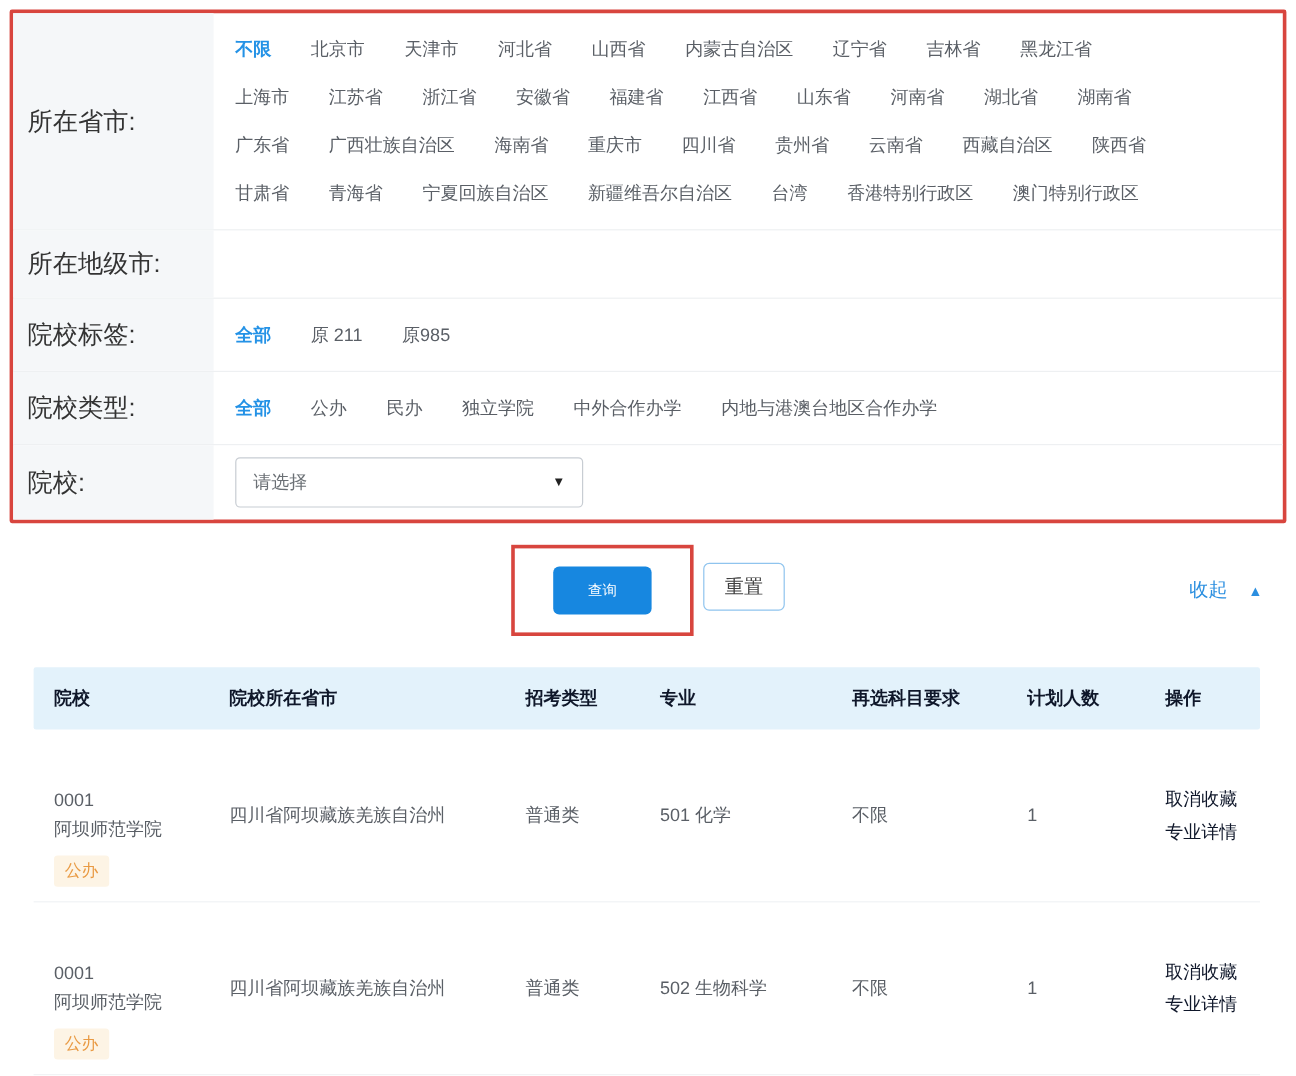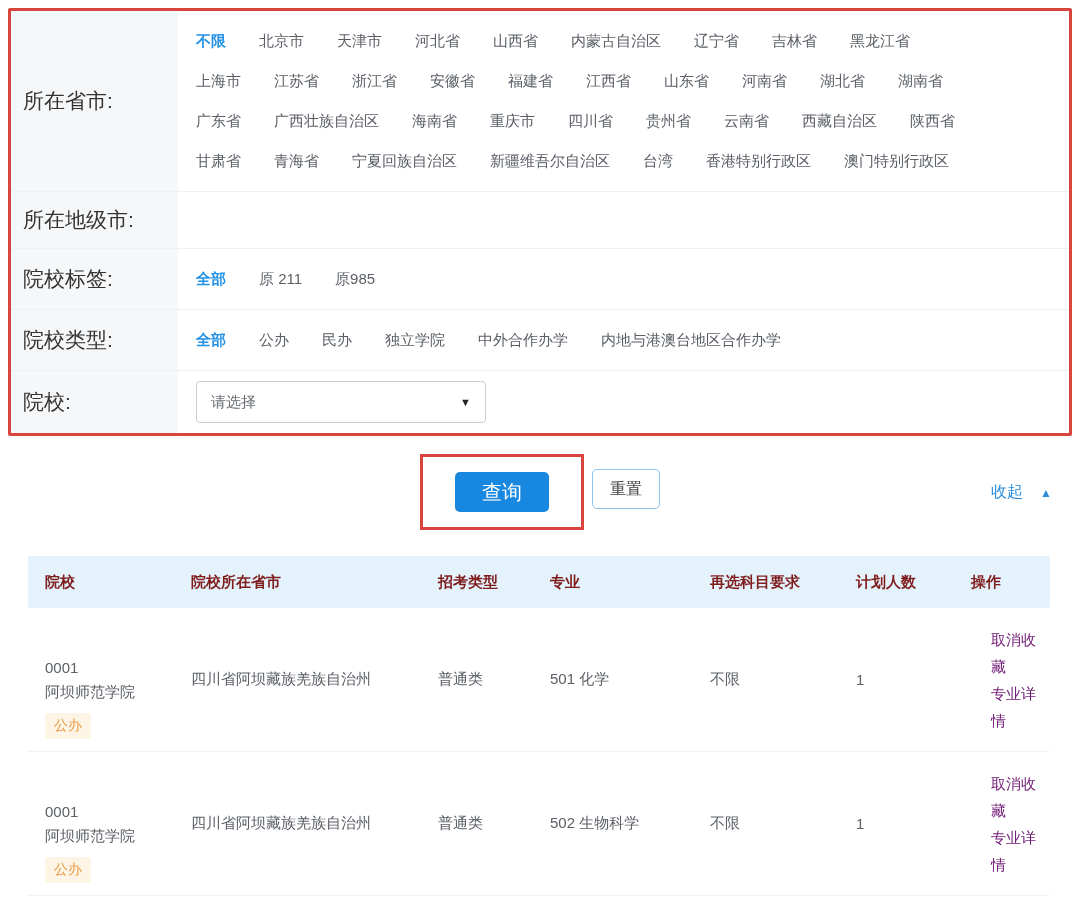--- a/index.html
+++ b/index.html
@@ -30,36 +30,36 @@
   
   .select-box { width:290px; height:42px; border:1px solid #c8cdd3; border-radius:4px; background:#fff;
     display:flex; align-items:center; justify-content:space-between; padding:16px 14px; cursor:pointer; }
   .select-box .ph { font-size:15px; color:#6b7075; }
   .select-box .caret { font-size:11px; color:#222; }
 
   
   .actions { position:relative; height:90px; margin:18px 8px 0 8px; }
   .actions-center { position:absolute; left:0; right:0; top:0; display:flex; justify-content:center; align-items:flex-start; }
   .query-annotation { border:3px solid #d8453e; padding:15px 32px; margin-right:8px; }
-  .btn-query { background:#1787e0; color:#fff; border:none; font-size:20px; width:94px; height:40px; border-radius:5px; cursor:pointer; font-family:inherit; }
+  .btn-query { background:#1787e0; color:#fff; border:none; font-size:12px; width:82px; height:40px; border-radius:5px; cursor:pointer; font-family:inherit; }
   .btn-reset { background:#fff; color:#404040; border:1px solid #8fc4ee; font-size:16px; width:68px; height:40px; border-radius:5px; margin-top:15px; cursor:pointer; font-family:inherit; }
   .collapse-link { position:absolute; right:20px; top:28px; color:#2b8fe0; font-size:16px; cursor:pointer; display:flex; align-items:center; gap:17px; }
   .collapse-link .tri { font-size:12px; }
 
   
   .rtable { margin:12px 30px 0 28px; }
   .tgrid { display:grid; grid-template-columns:146px 247px 112px 160px 146px 115px 1fr; align-items:center; padding-left:17px; }
   .thead { background:#e3f2fb; height:52px; border-radius:2px; }
-  .thead .th { font-size:15px; font-weight:bold; color:#7f1d1d; }
+  .thead .th { font-size:15px; font-weight:bold; color:#0f172a; }
   .trow { border-bottom:1px solid #f1f3f5; min-height:118px; padding-top:12px; padding-bottom:12px; }
   .td { font-size:15px; color:#5a5f66; }
   .td-school .code { color:#5a5f66; line-height:24px;margin-top:36px; }
   .td-school .name { color:#5a5f66; line-height:24px; }
   .badge { display:inline-block; margin-top:9px; padding:4px 9px; background:#fdf4e5; color:#e99a43; font-size:14px; border-radius:3px; }
-  .td-ops a { display:block; color:#701a75; text-decoration:none; font-size:15px; line-height:27px; cursor:pointer;margin-left:20px; }
+  .td-ops a { display:block; color:#0f172a; text-decoration:none; font-size:15px; line-height:27px; cursor:pointer; }
 </style>
 </head>
 <body>
 
 <div class="page">
 
 
   <div class="filter-panel">
 
     <div class="frow tall">

